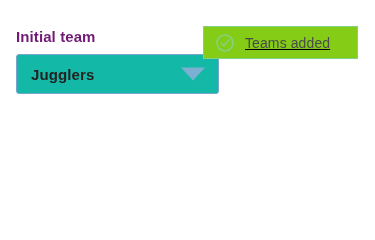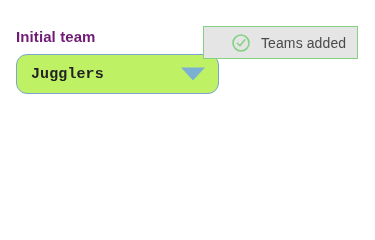--- a/index.html
+++ b/index.html
@@ -34,24 +34,23 @@
   }
 
   
   .select-wrap {
     position: absolute;
     left: 16px;
     top: 54px;
     width: 203px;
     height: 40px;
     box-sizing: border-box;
-    background: #bef264;
+    background: #14b8a6;
     border: 1.5px solid #7ba5cf;
-    border-radius: 11px;
-    font-family: Liberation Mono, monospace;
+    border-radius: 3px;
   }
   .select-value {
     position: absolute;
     left: 14px;
     top: 0;
     height: 100%;
     display: flex;
     align-items: center;
     font-size: 15px;
     font-weight: bold;
@@ -72,25 +71,26 @@
   }
 
   
   .toast {
     position: absolute;
     left: 203px;
     top: 26px;
     width: 155px;
     height: 33px;
     box-sizing: border-box;
-    background: #e5e5e5;
+    background: #84cc16;
     border: 1.5px solid #84d184;
     display: flex;
     align-items: center;
-    padding-left: 28px;
+    padding-left: 12px;
+    text-decoration: underline;
   }
   .toast-icon {
     width: 18px;
     height: 18px;
     flex: 0 0 18px;
     display: block;
   }
   .toast-text {
     margin-left: 11px;
     font-size: 14px;

